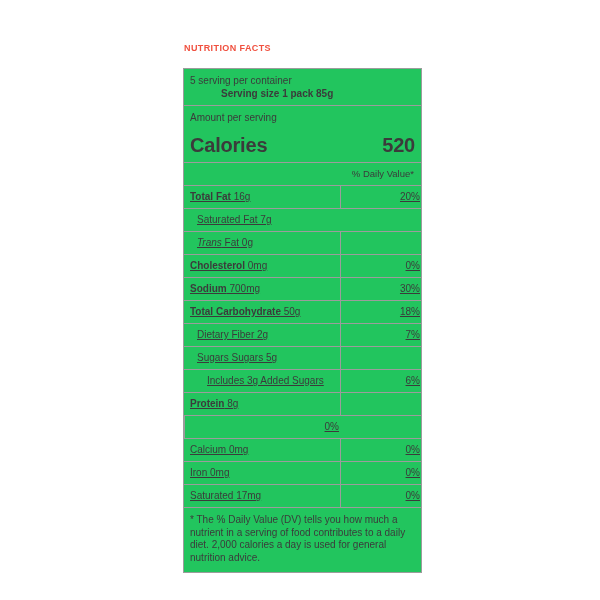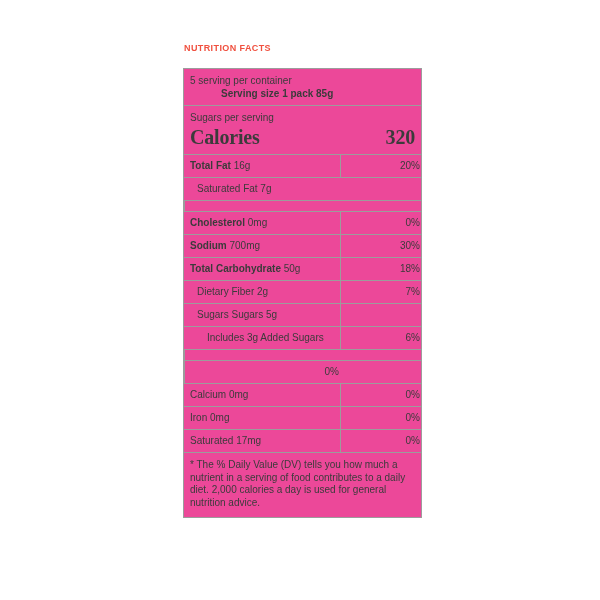--- a/index.html
+++ b/index.html
@@ -9,33 +9,33 @@
     -webkit-font-smoothing:antialiased;
   }
   .heading {
     position:absolute; left:184px; top:43px;
     font-size:9px; font-weight:bold; letter-spacing:0.4px;
     color:#f0503f;
   }
   .nf {
     position:absolute; left:183px; top:68px; width:239px;
     border:1px solid #9c9c9c; box-sizing:border-box;
-    font-size:10px; line-height:12px; background:#ec4899;
+    font-size:10px; line-height:12px; background:#22c55e;
   }
   .sec { border-bottom:1px solid #9c9c9c; padding:5px 6px; }
   .serving-line1 { line-height:13px; }
   .serving-line2 { font-weight:bold; line-height:13px;margin-left:31px; }
   .amount-label { line-height:13px; }
-  .cal-row { display:flex; justify-content:space-between; align-items:flex-start; margin-top:1px;font-family:Liberation Serif, serif; }
+  .cal-row { display:flex; justify-content:space-between; align-items:flex-start; margin-top:9px; }
   .cal-name, .cal-value { font-size:20px; font-weight:bold; line-height:24px; letter-spacing:-0.2px; }
   .dv-head {
     text-align:right; font-size:9.5px; padding:5px 7px;
     border-bottom:1px solid #9c9c9c;
   }
-  .row { display:grid; grid-template-columns:156px 1fr; border-bottom:1px solid #9c9c9c; }
+  .row { display:grid; grid-template-columns:156px 1fr; border-bottom:1px solid #9c9c9c;text-decoration:underline; }
   .row:last-of-type { border-bottom:1px solid #9c9c9c; }
   .row .name { padding:5px 6px; }
   .row.indent-1 .name { padding-left:13px; }
   .row.indent-2 .name { padding-left:23px; }
   .row .dv { border-left:1px solid #9c9c9c; text-align:right; padding:5px 1px; }
   .strong { font-weight:bold; }
   .em { font-style:italic; }
   .footnote { padding:6px 6px 8px 6px; line-height:12.5px; }
 </style>
 </head>
@@ -44,38 +44,40 @@
 <div class="heading">NUTRITION FACTS</div>
 
 <div class="nf">
 
   <div class="sec">
     <div class="serving-line1">5 serving per container</div>
     <div class="serving-line2">Serving size 1 pack 85g</div>
   </div>
 
   <div class="sec">
-    <div class="amount-label">Sugars per serving</div>
+    <div class="amount-label">Amount per serving</div>
     <div class="cal-row">
       <span class="cal-name">Calories</span>
-      <span class="cal-value">320</span>
+      <span class="cal-value">520</span>
     </div>
   </div>
 
+  <div class="dv-head">% Daily Value*</div>
 
   <div class="row indent-0">
     <div class="name"><span class="strong">Total Fat</span><span> 16g</span></div>
     <div class="dv">20%</div>
   </div>
 
   <div class="row indent-1">
     <div class="name"><span>Saturated Fat 7g</span></div>
   </div>
 
   <div class="row indent-1">
+    <div class="name"><span class="em">Trans</span><span> Fat 0g</span></div>
     <div class="dv"></div>
   </div>
 
   <div class="row indent-0">
     <div class="name"><span class="strong">Cholesterol</span><span> 0mg</span></div>
     <div class="dv">0%</div>
   </div>
 
   <div class="row indent-0">
     <div class="name"><span class="strong">Sodium</span><span> 700mg</span></div>
@@ -96,20 +98,21 @@
     <div class="name"><span>Sugars Sugars 5g</span></div>
     <div class="dv"></div>
   </div>
 
   <div class="row indent-2">
     <div class="name"><span>Includes 3g Added Sugars</span></div>
     <div class="dv">6%</div>
   </div>
 
   <div class="row indent-0">
+    <div class="name"><span class="strong">Protein</span><span> 8g</span></div>
     <div class="dv"></div>
   </div>
 
   <div class="row indent-0">
     <div class="dv">0%</div>
   </div>
 
   <div class="row indent-0">
     <div class="name"><span>Calcium 0mg</span></div>
     <div class="dv">0%</div>

